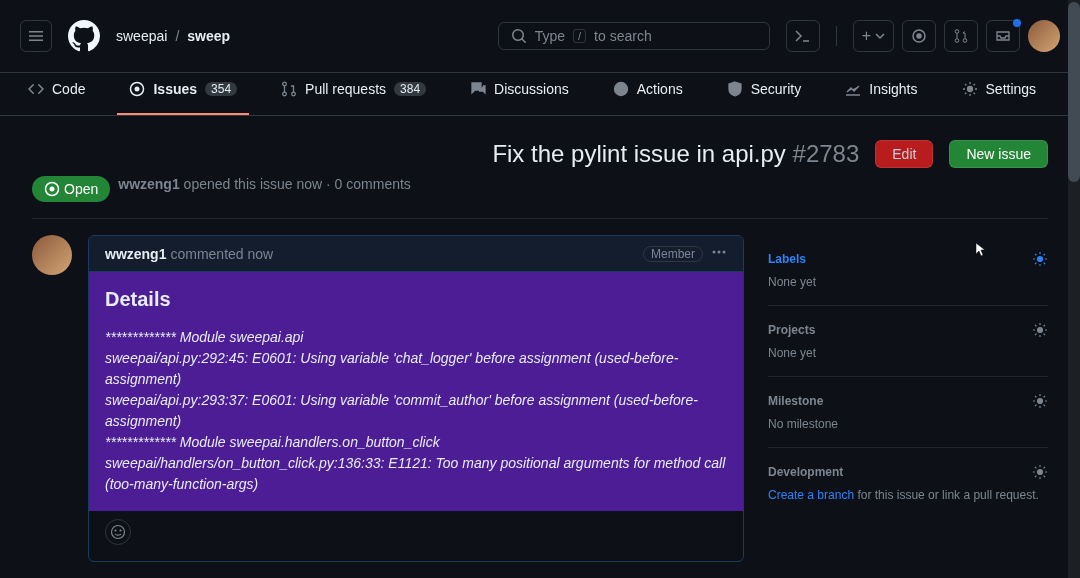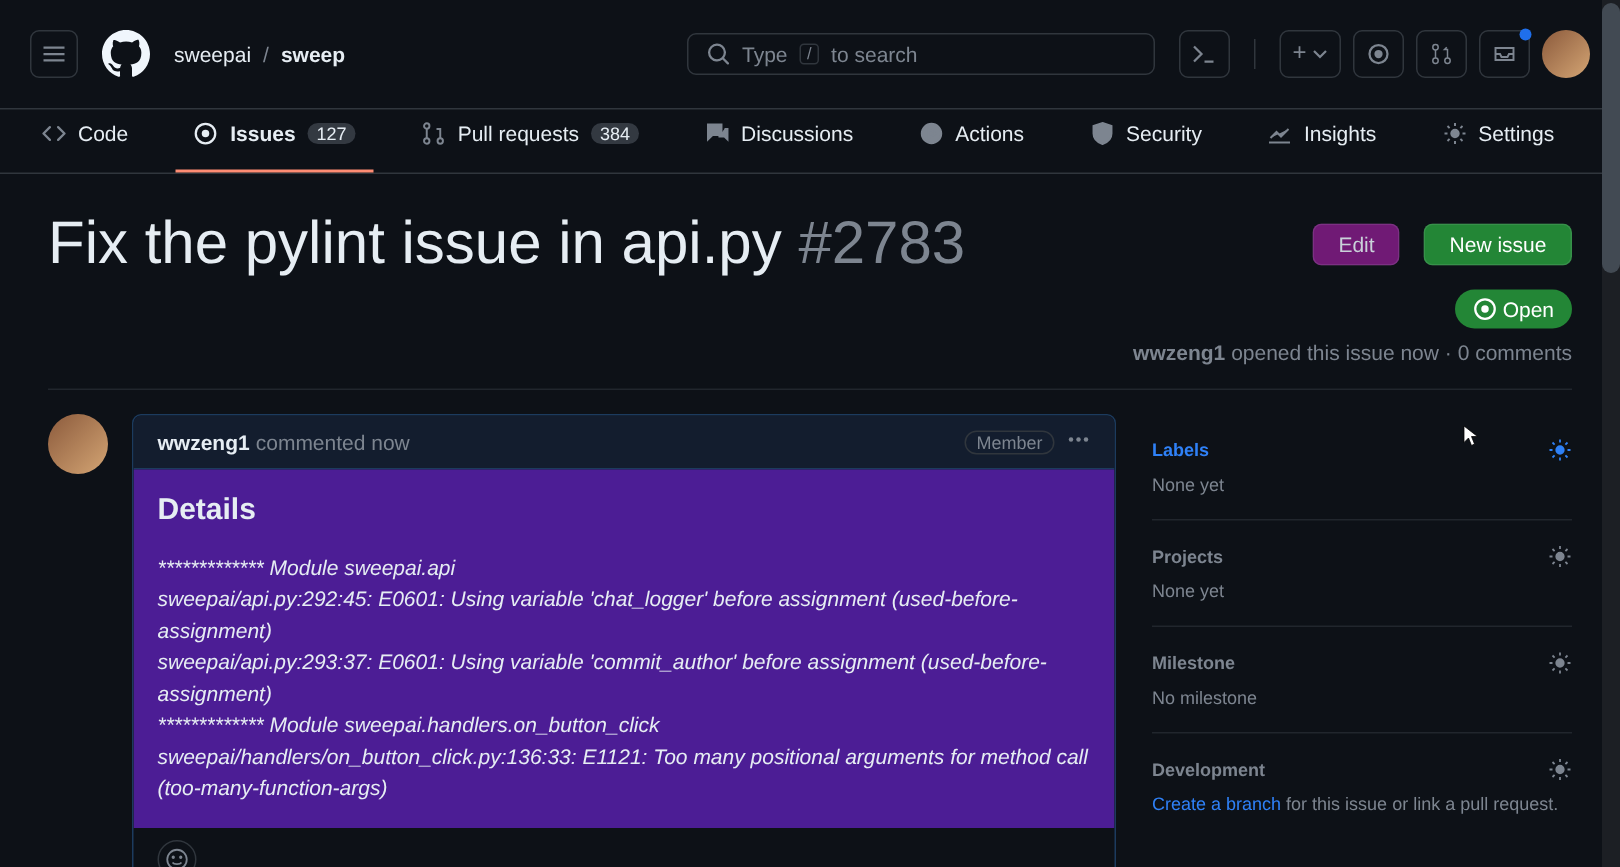--- a/index.html
+++ b/index.html
@@ -5,42 +5,42 @@
 * { margin: 0; padding: 0; box-sizing: border-box; }
 body { font-family: -apple-system, BlinkMacSystemFont, "Segoe UI", Helvetica, Arial, sans-serif; background: #0d1117; color: #e6edf3; font-size: 14px; overflow-x: hidden; }
 .header { display: flex; align-items: center; padding: 20px; gap: 16px; border-bottom: 1px solid #30363d; }
 .hamburger { width: 32px; height: 32px; border: 1px solid #30363d; border-radius: 6px; display: flex; align-items: center; justify-content: center; cursor: pointer; }
 .logo { width: 32px; height: 32px; fill: #f0f6fc; cursor: pointer; }
 .breadcrumb { display: flex; align-items: center; gap: 8px; font-size: 14px; }
 .breadcrumb a { color: #e6edf3; text-decoration: none; }
 .breadcrumb .sep { color: #7d8590; }
 .breadcrumb .repo { font-weight: 600; }
 .spacer { flex: 1; }
-.search-box { display: flex; align-items: center; background: transparent; border: 1px solid #30363d; border-radius: 6px; padding: 5px 12px; width: 312px; gap: 8px; color: #7d8590; }
+.search-box { display: flex; align-items: center; background: transparent; border: 1px solid #30363d; border-radius: 6px; padding: 5px 12px; width: 272px; gap: 8px; color: #7d8590; }
 .search-box .kbd { border: 1px solid #30363d; border-radius: 3px; padding: 0 4px; font-size: 11px; }
 .hdr-btn { height: 32px; border: 1px solid #30363d; border-radius: 6px; background: transparent; display: flex; align-items: center; justify-content: center; padding: 0 8px; cursor: pointer; color: #7d8590; gap: 4px; }
 .hdr-divider { width: 1px; height: 20px; background: #30363d; }
 .hdr-icons { display: flex; gap: 8px; align-items: center; }
 .notif-dot { width: 8px; height: 8px; background: #1f6feb; border-radius: 50%; position: absolute; top: -2px; right: -2px; }
 .avatar { width: 32px; height: 32px; border-radius: 50%; background: linear-gradient(135deg, #8b5a3c, #d4a574); cursor: pointer; }
 .avatar-sm { width: 40px; height: 40px; border-radius: 50%; background: linear-gradient(135deg, #8b5a3c, #d4a574); }
 .nav { display: flex; gap: 20px; padding: 0 16px; border-bottom: 1px solid #30363d; }
 .nav-item { display: flex; align-items: center; gap: 8px; padding: 8px 12px 16px; color: #e6edf3; cursor: pointer; border-bottom: 2px solid transparent; font-size: 14px; }
 .nav-item.active { border-bottom-color: #fd8c73; font-weight: 600; }
 .nav-item svg { fill: #7d8590; }
 .nav-item.active svg { fill: #e6edf3; }
 .counter { background: rgba(110,118,129,0.4); border-radius: 20px; padding: 0 6px; font-size: 12px; font-weight: 500; min-width: 20px; text-align: center; }
 .main { padding: 24px 32px; max-width: 1280px; }
 .title-row { display: flex; align-items: center; gap: 16px; margin-bottom: 8px; }
-.title { font-size: 40px; font-weight: 400; flex: 1; }
+.title { font-size: 24px; font-weight: 400; flex: 1; text-align: right; }
 .title .num { color: #7d8590; font-weight: 300; }
 .btn { padding: 5px 16px; border-radius: 6px; border: 1px solid rgba(240,246,252,0.1); cursor: pointer; font-size: 14px; font-weight: 500; }
-.btn-default { background: #701a75; color: #c9d1d9; }
+.btn-default { background: #b91c1c; color: #c9d1d9; }
 .btn-primary { background: #238636; color: #fff; border-color: rgba(240,246,252,0.1); }
-.meta-row { display: flex; align-items: flex-end; gap: 8px; margin-bottom: 16px; padding-bottom: 16px; border-bottom: 1px solid #21262d; flex-direction: column; }
+.meta-row { display: flex; align-items: flex-start; gap: 8px; margin-bottom: 16px; padding-bottom: 16px; border-bottom: 1px solid #21262d; }
 .state-badge { background: #238636; color: #fff; padding: 5px 12px; border-radius: 20px; display: flex; align-items: center; gap: 4px; font-weight: 500; }
 .meta-text { color: #7d8590; }
 .meta-text .author { color: #7d8590; font-weight: 600; }
 .content-wrap { display: flex; gap: 24px; }
 .timeline { flex: 1; min-width: 0; }
 .comment-block { display: flex; gap: 16px; margin-bottom: 32px; }
 .comment-box { flex: 1; border: 1px solid #1c3b5e; border-radius: 6px; overflow: hidden; }
 .comment-hdr { background: #131d2e; padding: 8px 16px; display: flex; align-items: center; color: #7d8590; border-bottom: 1px solid #1c3b5e; }
 .comment-hdr .author { color: #e6edf3; font-weight: 600; margin-right: 4px; }
 .badge-member { border: 1px solid #30363d; border-radius: 20px; padding: 0 7px; font-size: 12px; margin-left: auto; margin-right: 8px; color: #7d8590; }
@@ -136,21 +136,21 @@
       </svg>
     <span>Code</span>
   </div>
   <div class="nav-item active">
     <svg class="icon16" viewBox="0 0 16 16">
         <path d="M8 1.5a6.5 6.5 0 100 13 6.5 6.5 0 000-13zM0 8a8 8 0 1116 0A8 8 0 010 8zm8-3a3 3 0 100 6 3 3 0 000-6z" opacity="0"></path>
         <circle cx="8" cy="8" r="6.5" stroke="#e6edf3" fill="none" stroke-width="1.5"></circle>
         <circle cx="8" cy="8" r="2.5" fill="#e6edf3"></circle>
       </svg>
     <span>Issues</span>
-    <span class="counter">127</span>
+    <span class="counter">354</span>
   </div>
   <div class="nav-item">
     <svg class="icon16" viewBox="0 0 16 16" fill="#7d8590">
         <circle cx="3.5" cy="3" r="1.8" fill="none" stroke="#7d8590" stroke-width="1.3"></circle>
         <circle cx="3.5" cy="13" r="1.8" fill="none" stroke="#7d8590" stroke-width="1.3"></circle>
         <circle cx="12.5" cy="13" r="1.8" fill="none" stroke="#7d8590" stroke-width="1.3"></circle>
         <path d="M3.5 4.8v6.4M12.5 11.2V5h-2.5" stroke="#7d8590" fill="none" stroke-width="1.3"></path>
       </svg>
     <span>Pull requests</span>
     <span class="counter">384</span>

